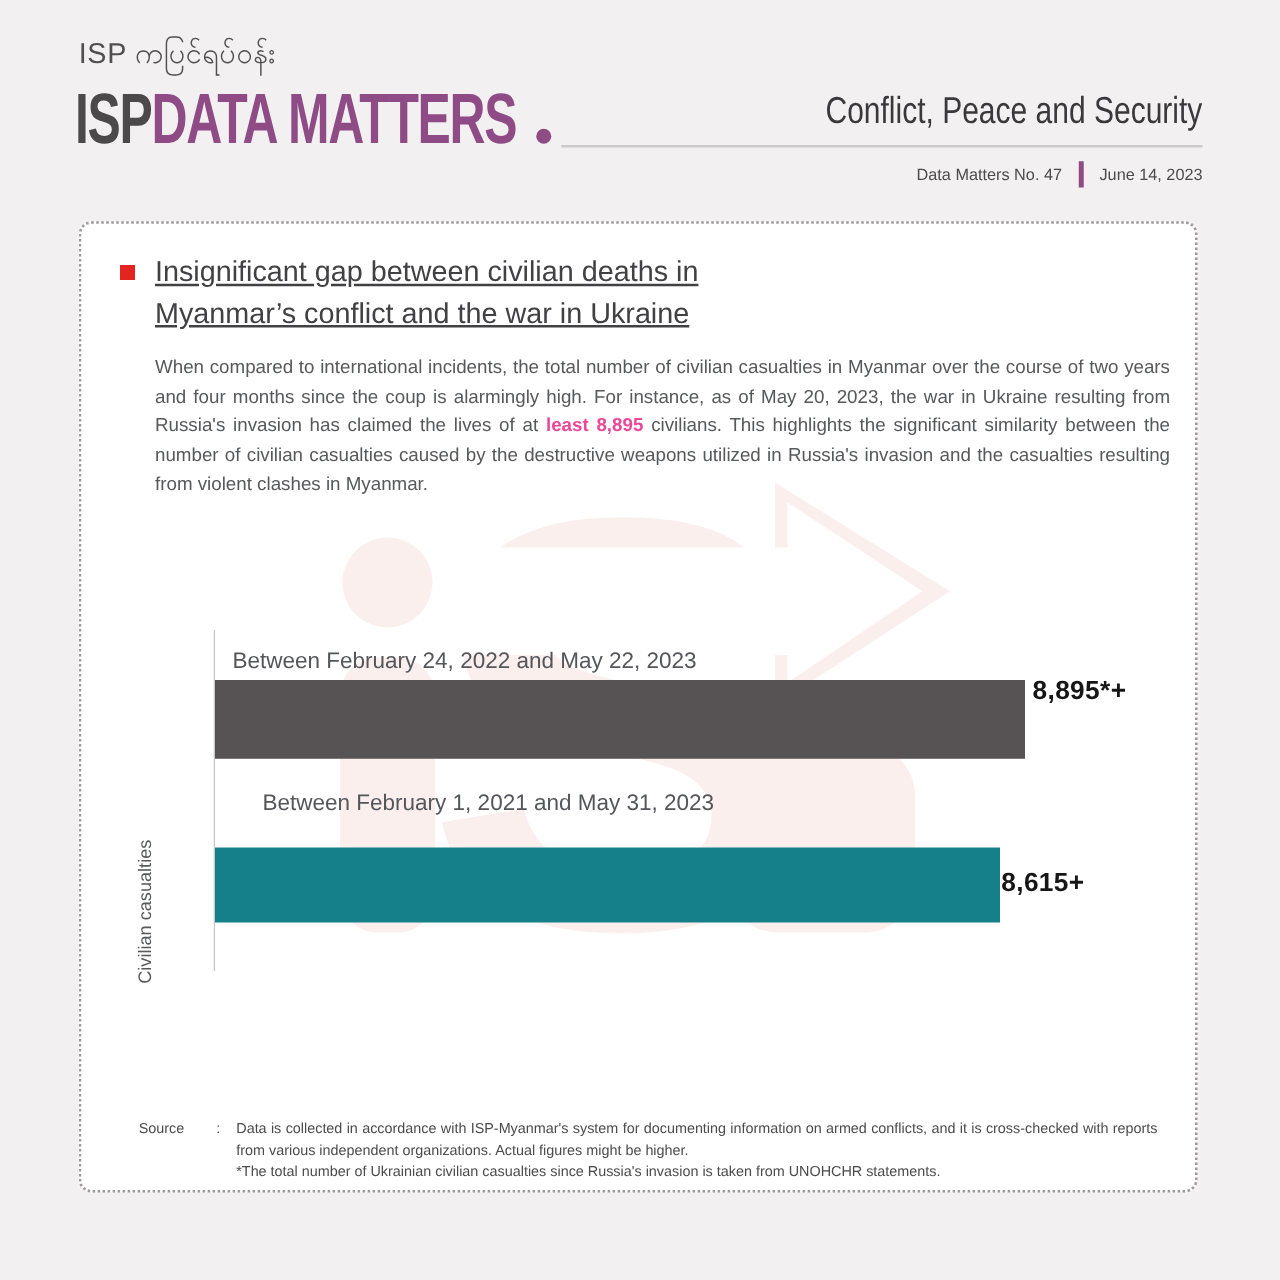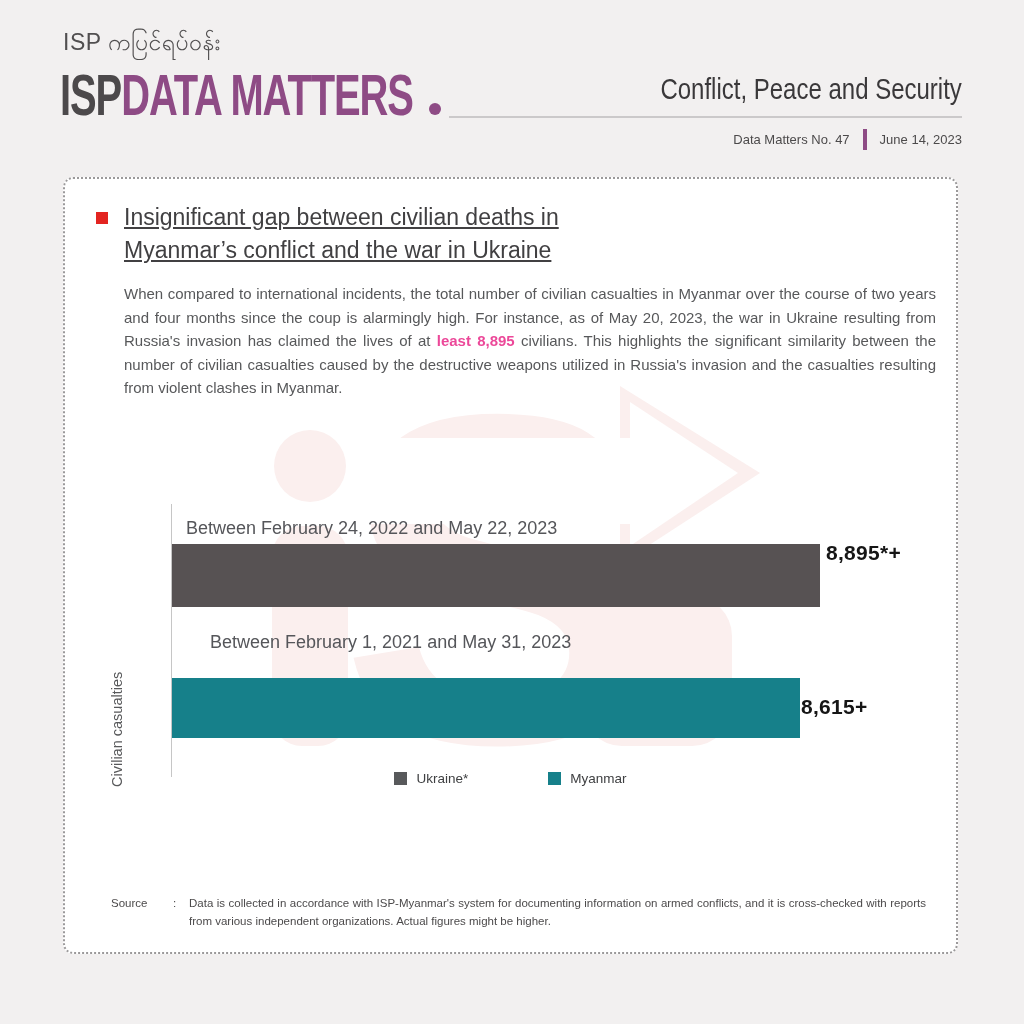--- a/index.html
+++ b/index.html
@@ -161,32 +161,23 @@
   <div class="y-axis-label">Civilian casualties</div>
 
   <div class="bar-label first">Between February 24, 2022 and May 22, 2023</div>
   <div class="bar first" style="width: 648px; background: rgb(87, 82, 83);"></div>
   <div class="bar-value first">8,895*+</div>
 
   <div class="bar-label second">Between February 1, 2021 and May 31, 2023</div>
   <div class="bar second" style="width: 628px; background: rgb(22, 128, 138);"></div>
   <div class="bar-value second">8,615+</div>
 
-  <div class="legend">
-    <div class="legend-item">
-      <span class="legend-swatch" style="background: rgb(88, 89, 91);"></span>
-      <span class="legend-label">Ukraine*</span>
-    </div>
-    <div class="legend-item">
-      <span class="legend-swatch" style="background: rgb(22, 128, 138);"></span>
-      <span class="legend-label">Myanmar</span>
-    </div>
-  </div>
 
   <div class="source-row">
     <div class="source-label">Source</div>
     <div class="source-colon">:</div>
     <div class="source-text">
       <div>Data is collected in accordance with ISP-Myanmar's system for documenting information on armed conflicts, and it is cross-checked with reports from various independent organizations. Actual figures might be higher.</div>
+      <div>*The total number of Ukrainian civilian casualties since Russia's invasion is taken from UNOHCHR statements.</div>
     </div>
   </div>
 
 </div>
 
 </body></html>

